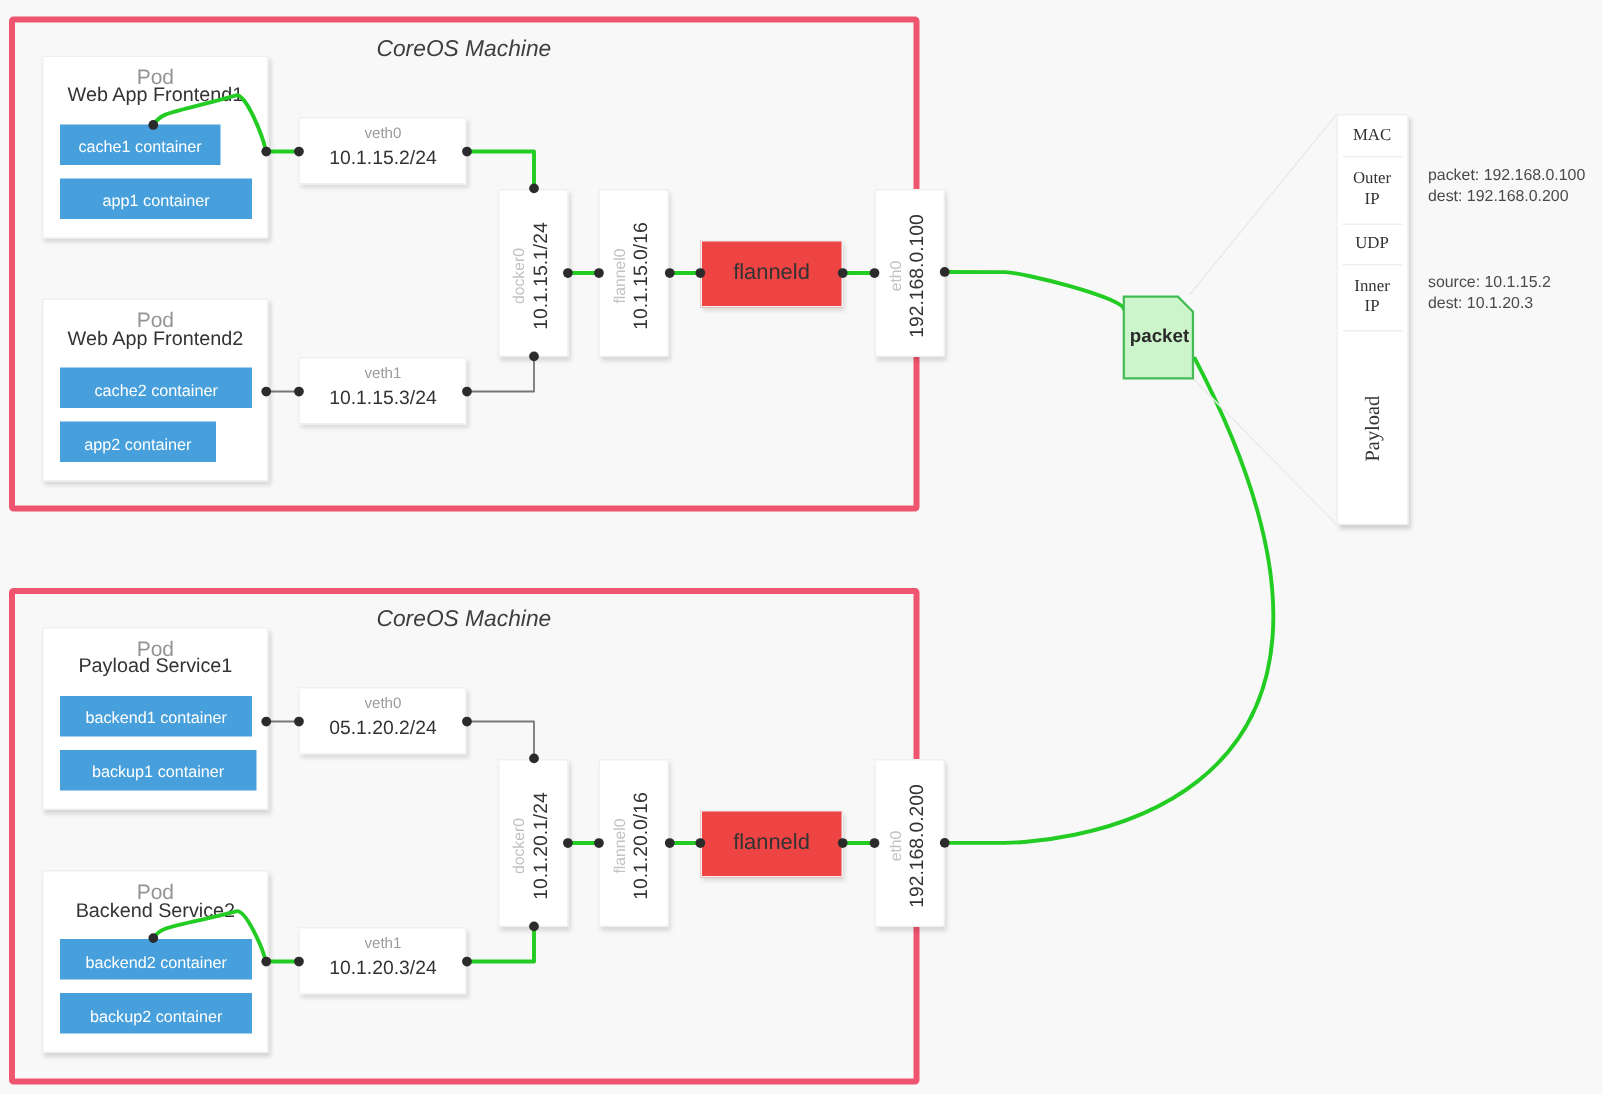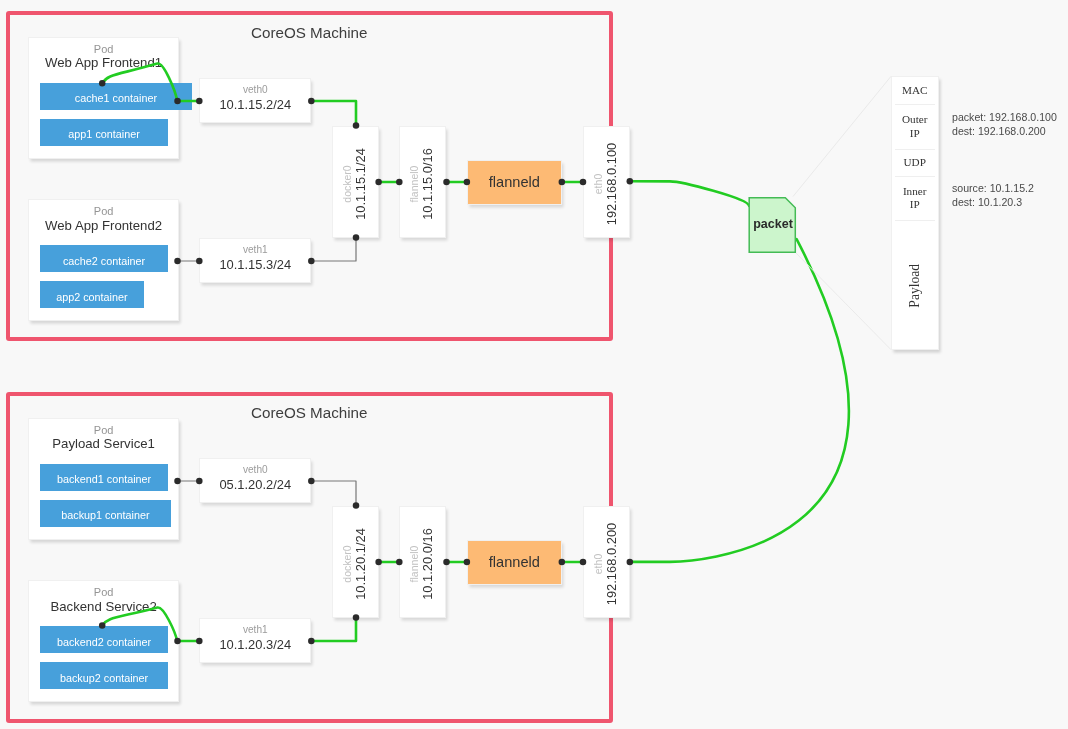--- a/index.html
+++ b/index.html
@@ -1,33 +1,33 @@
 <!DOCTYPE html>
 <html><head>
 <meta charset="utf-8">
 <title>CoreOS flannel network diagram</title>
 <style>
   html,body{margin:0;padding:0;}
   body{width:1068px;height:729px;background:#f8f8f8;font-family:"Liberation Sans",sans-serif;overflow:hidden;position:relative;}
   #stage{position:absolute;left:0;top:0;width:1068px;height:729px;}
   svg.layer{position:absolute;left:0;top:0;width:1068px;height:729px;overflow:visible;pointer-events:none;z-index:5;}
   .machine{position:absolute;border:4px solid #ef556e;border-radius:3px;background:transparent;box-sizing:border-box;}
-  .machine-title{position:absolute;font-size:15.2px;color:#3e3e3e;white-space:nowrap;text-align:center;}
+  .machine-title{position:absolute;font-size:15.2px;color:#3e3e3e;white-space:nowrap;text-align:center;font-style:italic;}
   .pod{position:absolute;background:#fff;border:1px solid #f0f0f0;box-shadow:1.5px 2.5px 3px rgba(0,0,0,.14);box-sizing:border-box;}
-  .pod-kind{position:absolute;left:0;right:0;text-align:center;font-size:11px;color:#949494;}
+  .pod-kind{position:absolute;left:0;right:0;text-align:center;font-size:14px;color:#949494;}
   .pod-name{position:absolute;left:0;right:0;text-align:center;font-size:13.2px;color:#333;white-space:nowrap;}
   .ctr{position:absolute;background:#47a0db;color:#fff;font-size:10.8px;display:flex;align-items:center;justify-content:center;padding-top:4px;box-sizing:border-box;}
   .node{position:absolute;background:#ffffff;border:1px solid #f0f0f0;box-shadow:1.5px 2.5px 3px rgba(0,0,0,.13);box-sizing:border-box;}
   .node .ifname{position:absolute;left:0;right:0;text-align:center;font-size:10.1px;color:#9c9c9c;}
   .node .ip{position:absolute;left:0;right:0;text-align:center;font-size:12.9px;color:#333;}
   .vnode{position:absolute;background:#ffffff;border:1px solid #f0f0f0;box-shadow:1.5px 2.5px 3px rgba(0,0,0,.13);box-sizing:border-box;overflow:visible;}
   .vnode .vwrap{position:absolute;left:50%;top:50%;width:113px;height:47px;margin-left:-56.5px;margin-top:-23.5px;transform:rotate(-90deg) translate(-2.5px, 2.5px);}
   .vnode .ifname{position:absolute;left:0;right:0;text-align:center;top:6px;font-size:10.5px;color:#c2c2c2;}
   .vnode .ip{position:absolute;left:0;right:0;text-align:center;top:18px;font-size:12.9px;color:#333;}
-  .plain{position:absolute;background:#fdba74;border:1px solid #f0f0f0;box-shadow:1.5px 2.5px 3px rgba(0,0,0,.13);display:flex;align-items:center;justify-content:center;font-size:14.6px;color:#333;box-sizing:border-box;}
+  .plain{position:absolute;background:#ef4444;border:1px solid #f0f0f0;box-shadow:1.5px 2.5px 3px rgba(0,0,0,.13);display:flex;align-items:center;justify-content:center;font-size:14.6px;color:#333;box-sizing:border-box;}
   .stack{position:absolute;background:#fff;border:1px solid #f0f0f0;box-shadow:1.5px 2.5px 3px rgba(0,0,0,.16);box-sizing:border-box;}
   .stack .seg{position:absolute;left:0;right:0;display:flex;align-items:center;justify-content:center;text-align:center;font-size:11.2px;color:#333;line-height:13.5px;white-space:pre-line;font-family:Liberation Serif, serif;}
   .stack .seg .rotlab{transform:rotate(-90deg);white-space:nowrap;font-size:13.6px;}
   .stack .div{position:absolute;left:3px;right:3px;height:1px;background:#efefef;}
   .ann{position:absolute;font-size:10.6px;color:#4a4a4a;}
   .ann .annline{line-height:13.9px;white-space:nowrap;}
   .pkt-label{position:absolute;font-size:12.5px;font-weight:bold;color:#2a2a2a;white-space:nowrap;z-index:31;}
 </style>
 </head>
 <body>
@@ -63,21 +63,21 @@
 
   <div class="machine" style="left:5.8px;top:11px;width:607px;height:330px;"></div>
   <div class="machine-title" style="left:251px;top:24px;">CoreOS Machine</div>
 
   <div class="machine" style="left:5.8px;top:391.8px;width:607px;height:331px;"></div>
   <div class="machine-title" style="left:251px;top:404px;">CoreOS Machine</div>
 
   <div class="pod" style="left:27.8px;top:36.7px;width:151.6px;height:122px;">
     <div class="pod-kind" style="top:5px;">Pod</div>
     <div class="pod-name" style="top:17.5px;">Web App Frontend1</div>
-    <div class="ctr" style="left:11.1px;top:45.2px;width:152px;height:26.8px;">cache1 container</div>
+    <div class="ctr" style="left:11.1px;top:45.2px;width:107px;height:26.8px;">cache1 container</div>
     <div class="ctr" style="left:11.1px;top:81.2px;width:128.4px;height:26.8px;">app1 container</div>
   </div>
 
   <div class="pod" style="left:27.8px;top:199.2px;width:151.6px;height:122px;">
     <div class="pod-kind" style="top:5px;">Pod</div>
     <div class="pod-name" style="top:17.5px;">Web App Frontend2</div>
     <div class="ctr" style="left:11.1px;top:45.2px;width:128.4px;height:26.8px;text-align:right;">cache2 container</div>
     <div class="ctr" style="left:11.1px;top:81.2px;width:104px;height:26.8px;">app2 container</div>
   </div>
 

